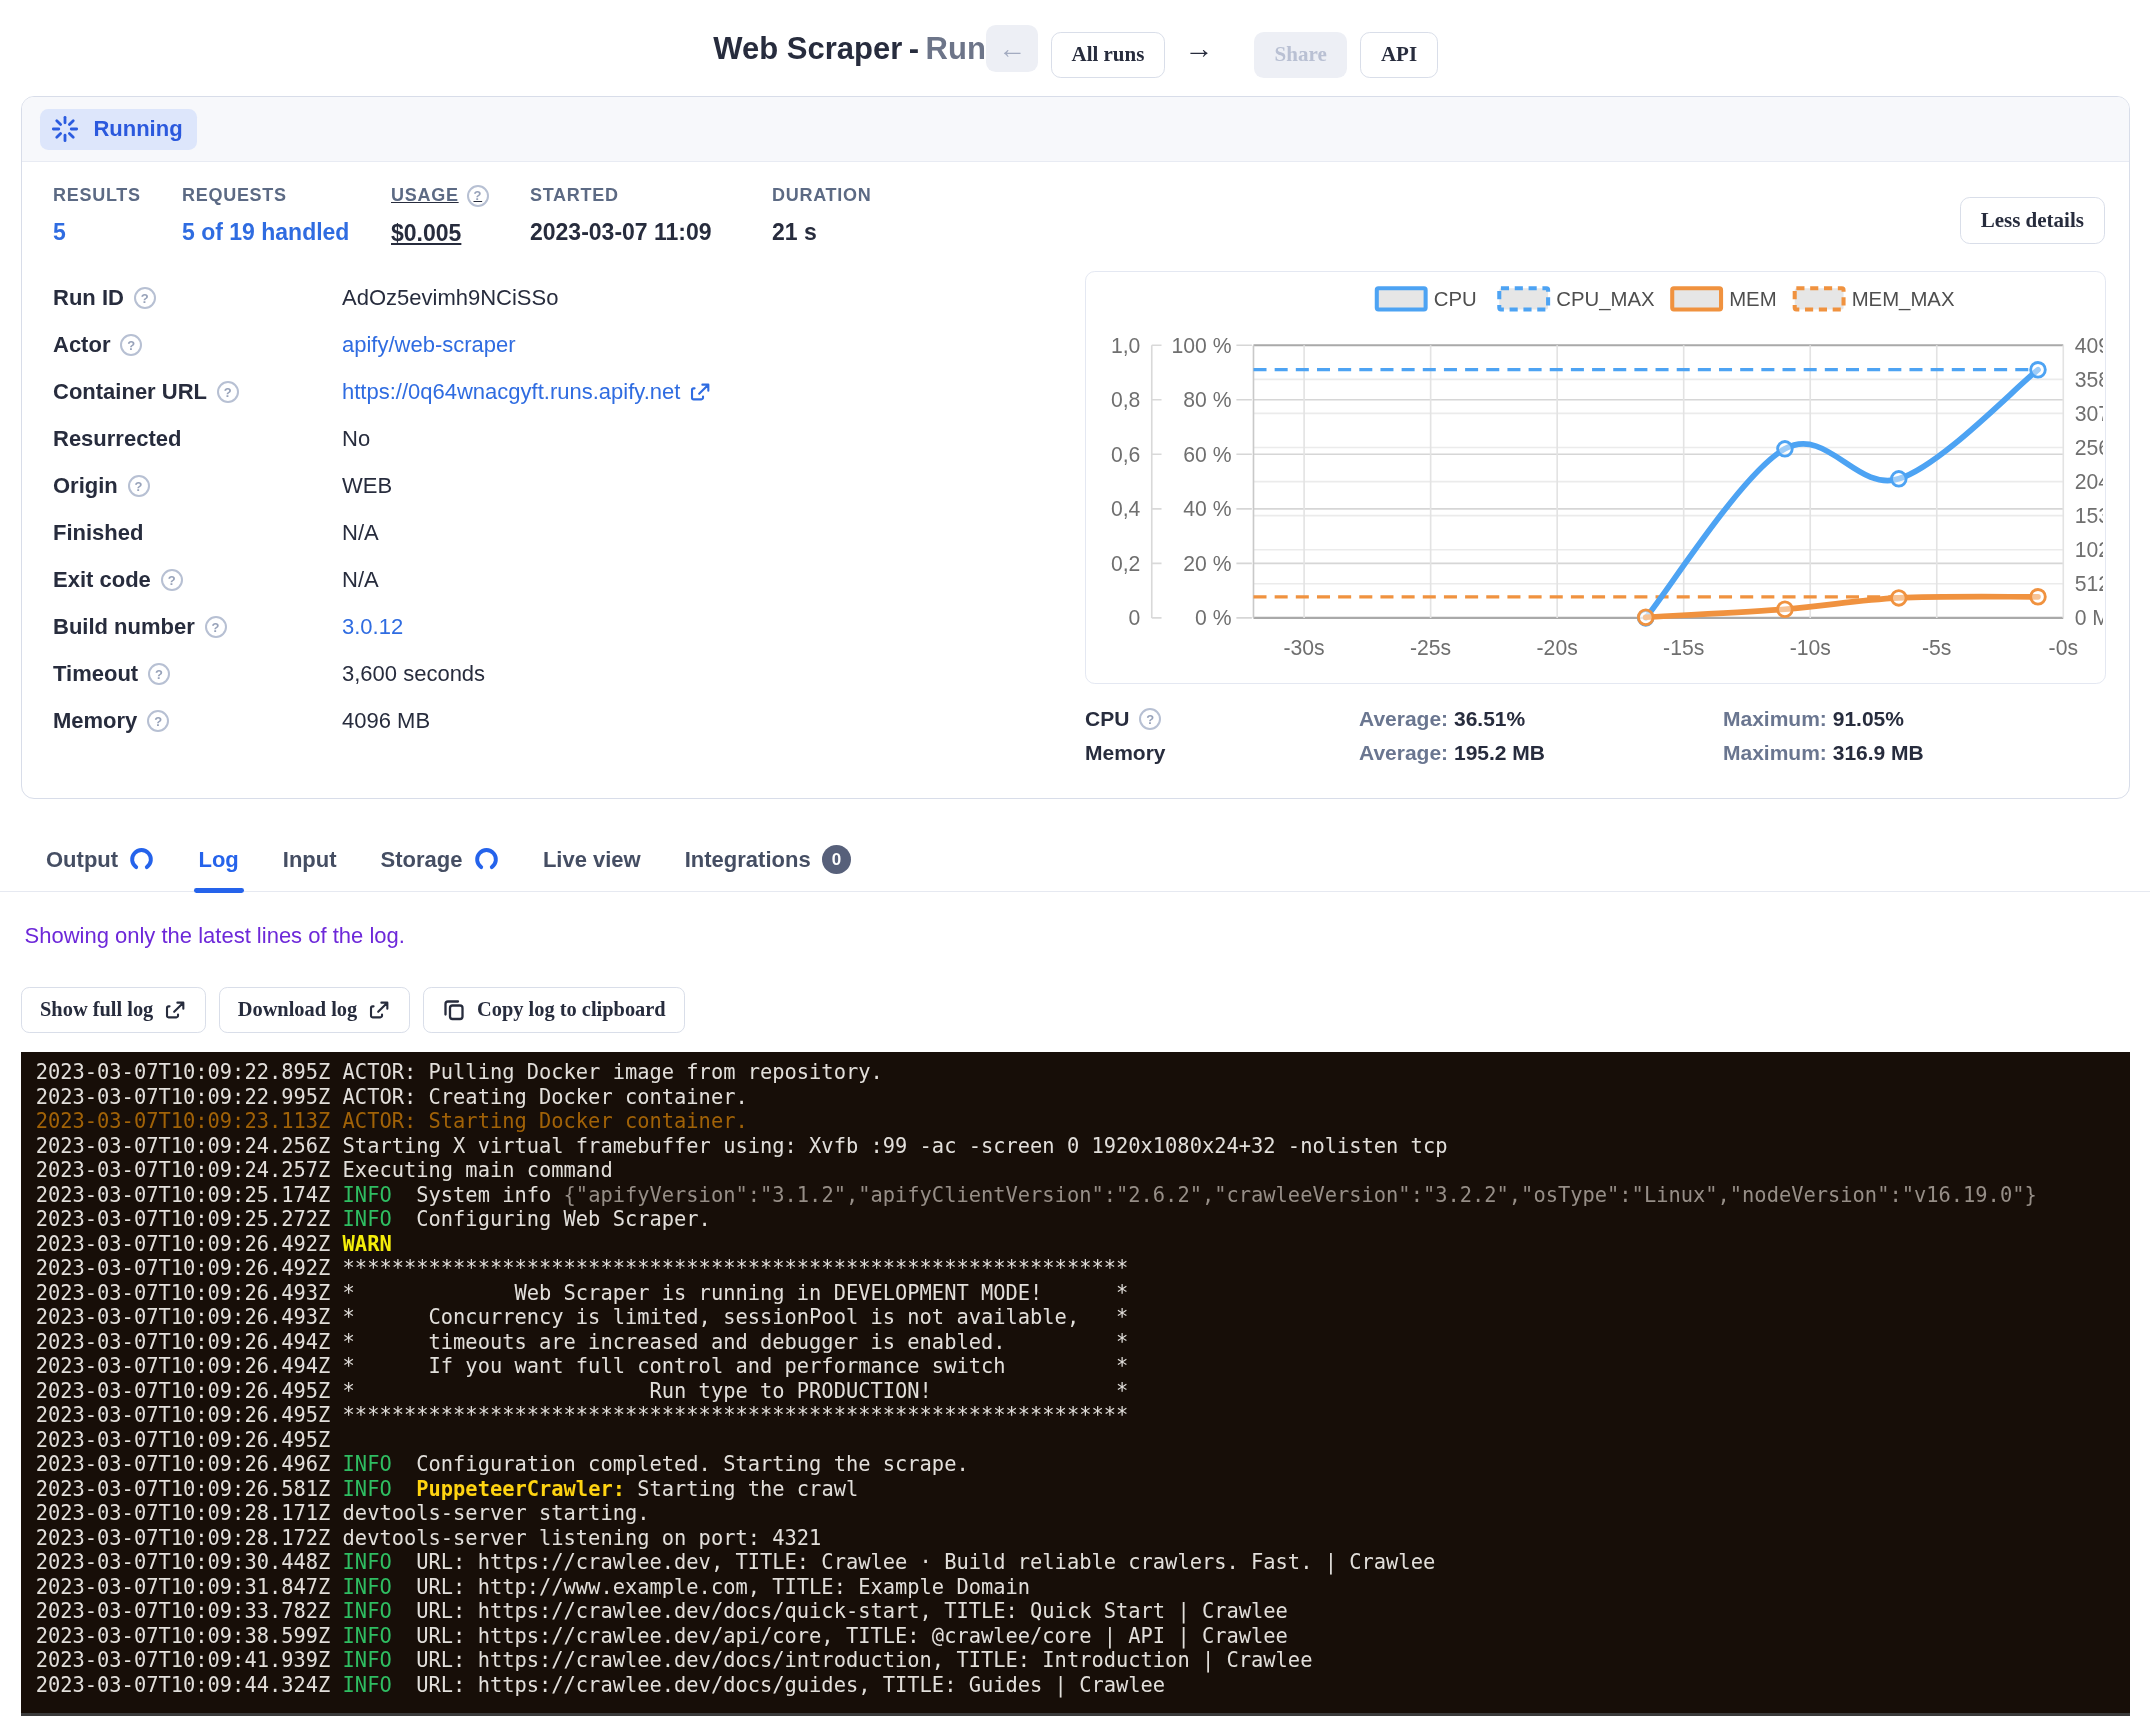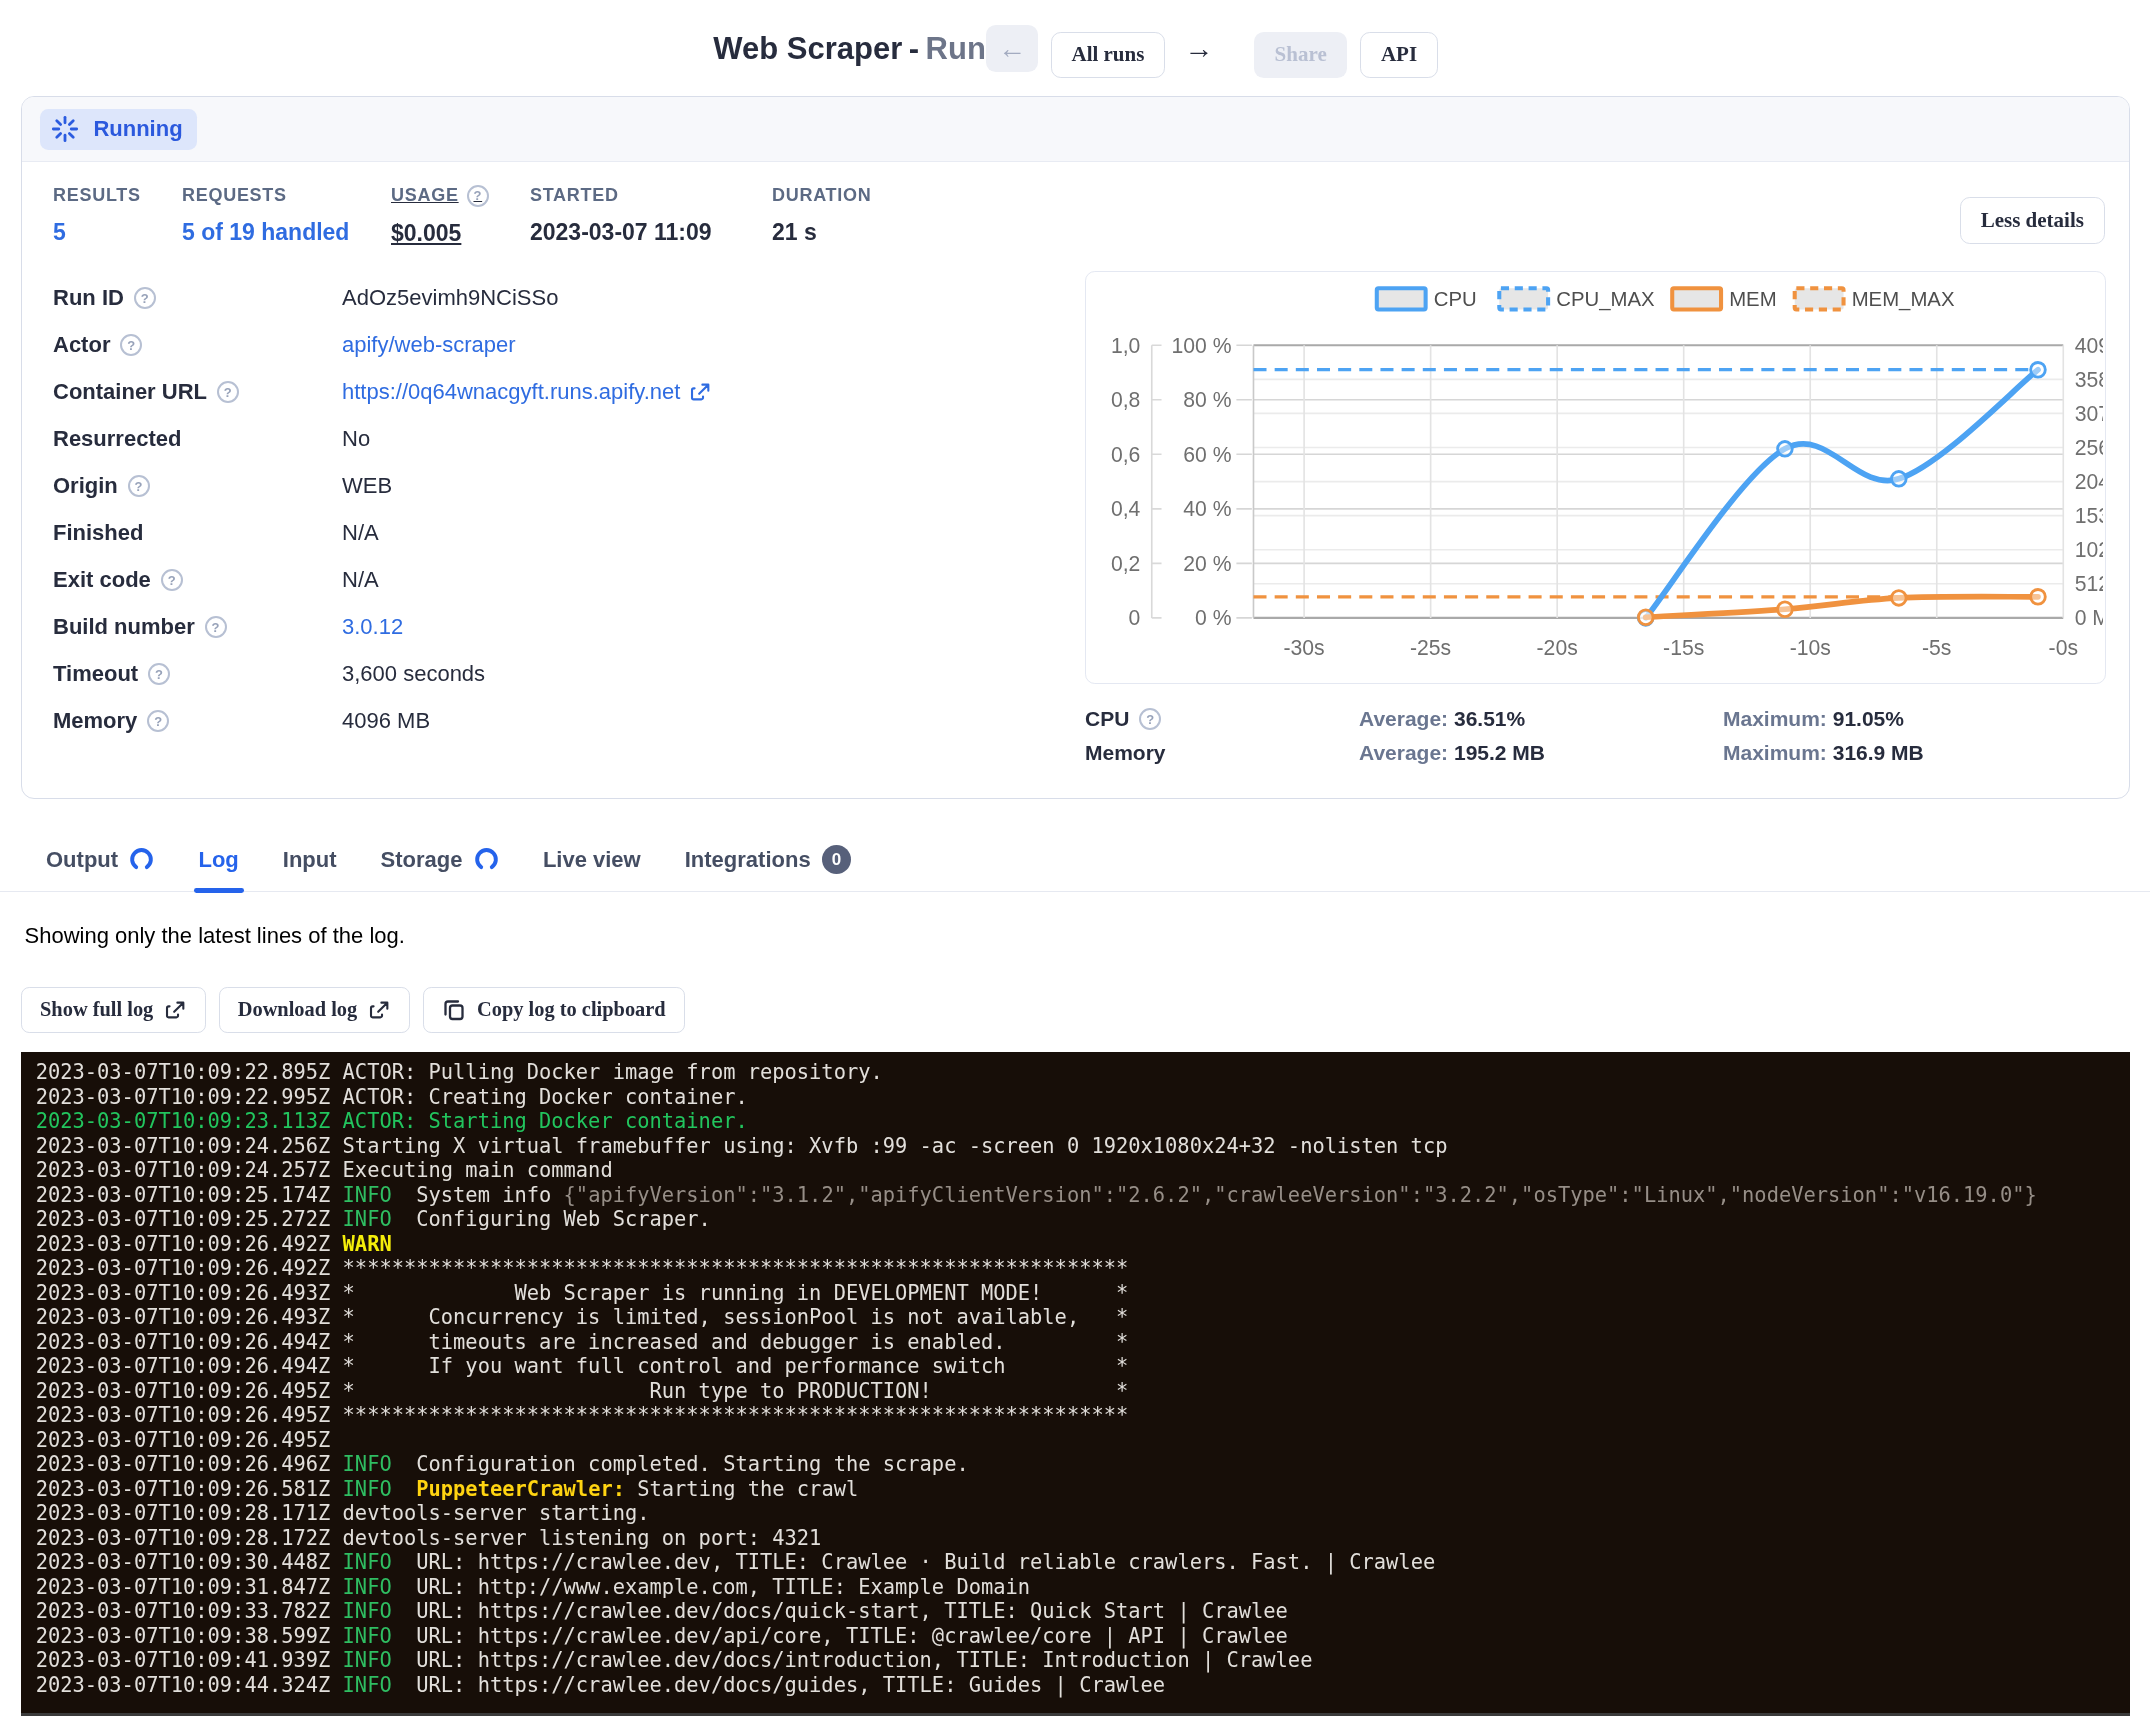--- a/index.html
+++ b/index.html
@@ -58,21 +58,21 @@
   .us-label { font-weight:600; color:#272c3d; display:flex; gap:9.8px; align-items:center; }
   .us-k { color:#6a7690; font-weight:600; }
   .us-v { font-weight:700; color:#272c3d; }
 
   .tabs { display:flex; gap:44px; padding-left:46px; border-bottom:1.6px solid #e6e9f1; margin-top:29px; height:64px; align-items:center; }
   .tab { display:flex; align-items:center; gap:11.4px; font-size:22px; font-weight:600; color:#454e63; height:100%; position:relative; cursor:pointer; }
   .tab.active { color:#2563eb; }
   .tab.active::after { content:''; position:absolute; left:-4.9px; right:-4.9px; bottom:-1.6px; height:4.9px; background:#2563eb; border-radius:2.4px; }
   .tab-badge { width:29px; height:29px; border-radius:50%; background:#57607a; color:#fff; font-size:17px; font-weight:700; display:flex; align-items:center; justify-content:center; }
 
-  .log-notice { margin:31px 0 0 24.5px; font-size:22px; color:#000000; }
+  .log-notice { margin:31px 0 0 24.5px; font-size:22px; color:#6d28d9; }
   .log-actions { display:flex; gap:13px; margin:26px 0 0 21px; }
   .log-btn { padding:9.8px 18px; font-size:20.4px; font-weight:600; border-radius:8.2px; }
 
   .log-terminal { margin:19.6px 21px 0; background:#170e08; height:684px; position:relative; overflow:hidden; }
   #log-lines { padding:8.2px 0 0 14.7px; }
   .log-line { white-space:pre; font-family:"DejaVu Sans Mono", monospace; font-size:20.4px; line-height:24.5px; }
   .log-scrollbar { position:absolute; left:0; right:0; bottom:0; height:23px; background:#3b3b3b; cursor:pointer; }
 </style>
 </head>
 <body>
@@ -383,21 +383,21 @@
           <path d="M16 3.5 H6 A2.5 2.5 0 0 0 3.5 6 v10.5" fill="none" stroke="#272c3d" stroke-width="2.3" stroke-linecap="round"></path>
         </svg>
       <span>Copy log to clipboard</span>
     </button>
   </div>
 
   <div class="log-terminal">
     <div id="log-lines">
         <div class="log-line"><span style="color: rgb(226, 223, 219);">2023-03-07T10:09:22.895Z ACTOR: Pulling Docker image from repository.</span></div>
         <div class="log-line"><span style="color: rgb(226, 223, 219);">2023-03-07T10:09:22.995Z ACTOR: Creating Docker container.</span></div>
-        <div class="log-line"><span style="color: #22c55e; text-align: center;">2023-03-07T10:09:23.113Z ACTOR: Starting Docker container.</span></div>
+        <div class="log-line"><span style="color: #a16207; text-align: center;">2023-03-07T10:09:23.113Z ACTOR: Starting Docker container.</span></div>
         <div class="log-line"><span style="color: rgb(226, 223, 219);">2023-03-07T10:09:24.256Z Starting X virtual framebuffer using: Xvfb :99 -ac -screen 0 1920x1080x24+32 -nolisten tcp</span></div>
         <div class="log-line"><span style="color: rgb(226, 223, 219); text-align: center;">2023-03-07T10:09:24.257Z Executing main command</span></div>
         <div class="log-line"><span style="color: rgb(226, 223, 219);">2023-03-07T10:09:25.174Z </span><span style="color: rgb(47, 190, 98);">INFO</span><span style="color: rgb(226, 223, 219);">  System info </span><span style="color: rgb(150, 142, 135);">{"apifyVersion":"3.1.2","apifyClientVersion":"2.6.2","crawleeVersion":"3.2.2","osType":"Linux","nodeVersion":"v16.19.0"}</span></div>
         <div class="log-line"><span style="color: rgb(226, 223, 219);">2023-03-07T10:09:25.272Z </span><span style="color: rgb(47, 190, 98);">INFO</span><span style="color: rgb(226, 223, 219);">  Configuring Web Scraper.</span></div>
         <div class="log-line"><span style="color: rgb(226, 223, 219);">2023-03-07T10:09:26.492Z </span><span style="color: rgb(245, 238, 10); font-weight: 700;">WARN</span></div>
         <div class="log-line"><span style="color: rgb(226, 223, 219);">2023-03-07T10:09:26.492Z ****************************************************************</span></div>
         <div class="log-line"><span style="color: rgb(226, 223, 219);">2023-03-07T10:09:26.493Z *             Web Scraper is running in DEVELOPMENT MODE!      *</span></div>
         <div class="log-line"><span style="color: rgb(226, 223, 219);">2023-03-07T10:09:26.493Z *      Concurrency is limited, sessionPool is not available,   *</span></div>
         <div class="log-line"><span style="color: rgb(226, 223, 219);">2023-03-07T10:09:26.494Z *      timeouts are increased and debugger is enabled.         *</span></div>
         <div class="log-line"><span style="color: rgb(226, 223, 219);">2023-03-07T10:09:26.494Z *      If you want full control and performance switch         *</span></div>

